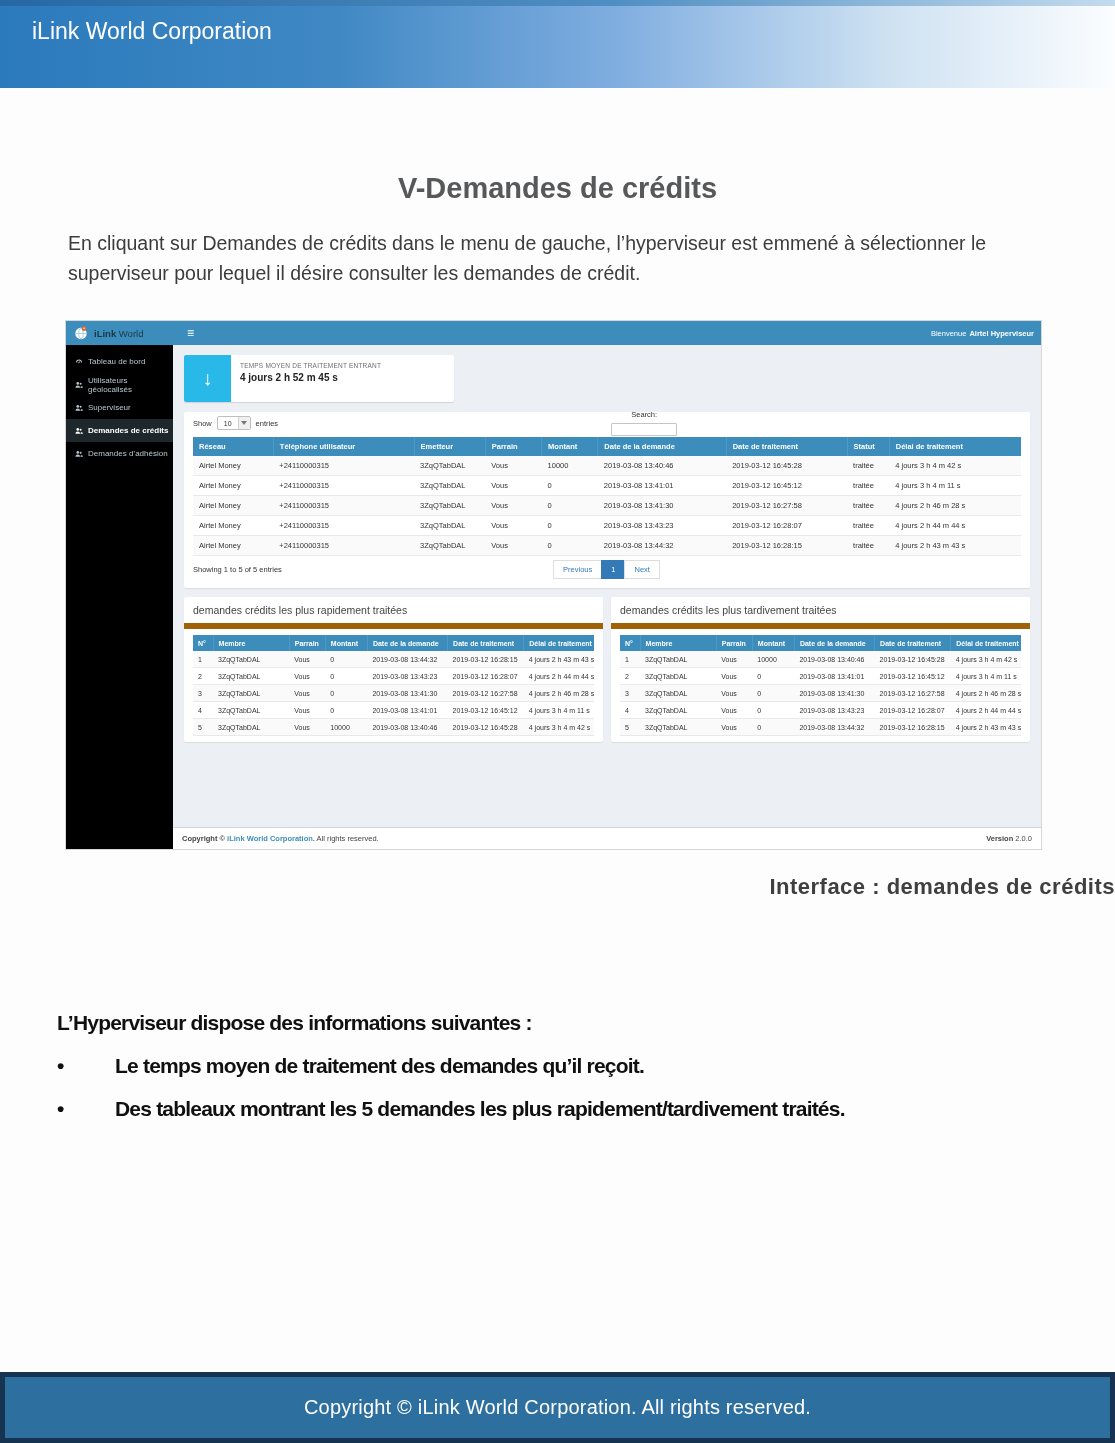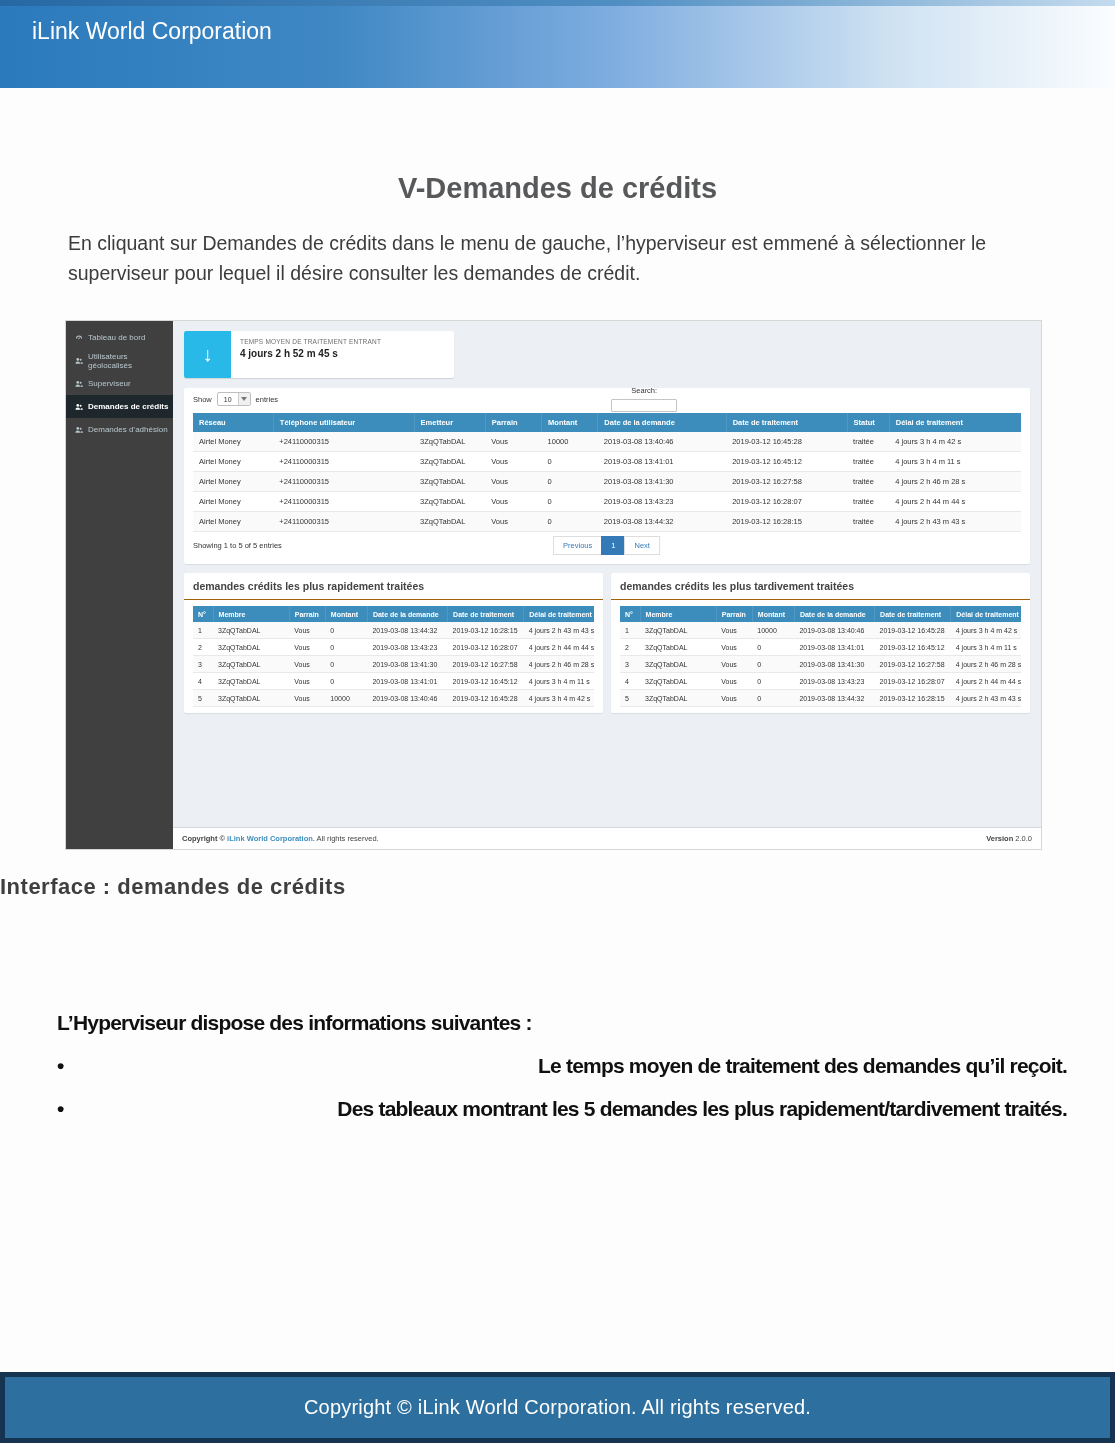--- a/index.html
+++ b/index.html
@@ -27,29 +27,29 @@
   .doc-title {
     position:absolute; top:172px; left:0; width:100%;
     text-align:center; font-size:29px; font-weight:bold; color:#57585a;
   }
   .intro {
     position:absolute; top:228px; left:68px; width:985px;
     font-size:19.5px; line-height:30px; color:#3c3c3c;
   }
   .caption {
     position:absolute; top:874px; left:0; width:100%;
-    text-align:left; font-size:22px; font-weight:bold; color:#3f3f3f; letter-spacing:.5px;
+    text-align:right; font-size:22px; font-weight:bold; color:#3f3f3f; letter-spacing:.5px;
   }
   .info-block {
     position:absolute; top:1008px; left:57px; width:1010px;
     font-size:21px; font-weight:700; letter-spacing:-0.8px; color:#101010; line-height:30px;
   }
   .info-block .heading { margin-bottom:12px; }
   .info-block ul { list-style:none; }
-  .info-block li { position:relative; padding-left:58px; margin-top:13px;text-align:right; }
+  .info-block li { position:relative; padding-left:58px; margin-top:13px; }
   .info-block li::before { content:"•"; position:absolute; left:0; top:0; }
 
   
   .page-footer {
     position:absolute; left:0; top:1372px; width:1115px; height:71px;
     background:#2d6f9e; border:5px solid #173352;
     display:flex; align-items:center; justify-content:center;
   }
   .page-footer span { color:#fff; font-size:20px; letter-spacing:.2px; }
 
@@ -61,21 +61,21 @@
   }
   .navbar { height:24px; background:#3c8dbc; display:flex; align-items:stretch; flex:0 0 24px; }
   .logo { width:112px; display:flex; align-items:center; padding-left:8px; gap:6px; }
   .logo .brand { font-size:9.5px; color:#1d3744; }
   .logo .brand b { font-weight:bold; }
   .hamburger { color:#fff; font-size:12px; display:flex; align-items:center; padding:0 9px; cursor:pointer; }
   .welcome { margin-left:auto; display:flex; align-items:center; padding-right:7px; color:#fff; font-size:7.5px; gap:3px; }
   .welcome b { font-weight:bold; }
 
   .shot-body { flex:1; display:flex; min-height:0; }
-  .sidebar { width:107px; background:#404040; padding-top:5px; flex:0 0 107px; }
+  .sidebar { width:107px; background:#000000; padding-top:5px; flex:0 0 107px; }
   .side-item {
     height:23px; display:flex; align-items:center; gap:5px; padding-left:9px;
     color:#b8c7ce; font-size:8px; cursor:pointer;
   }
   .side-item svg { width:8px; height:8px; flex:0 0 8px; }
   .side-item.active { background:#1e282c; color:#fff; font-weight:bold; }
 
   .content { flex:1; background:#ecf0f5; display:flex; flex-direction:column; min-width:0; }
   .content-inner { padding:10px 11px 0 11px; flex:1; }
 
@@ -139,21 +139,21 @@
   .table-foot { position:relative; display:flex; align-items:center; padding:9px 9px 10px 9px; font-size:7.5px; color:#333; }
   .paginate { position:absolute; left:50%; transform:translateX(-50%); display:flex; }
   .page-btn {
     border:1px solid #ddd; background:#fff; color:#337ab7; font-size:7.5px;
     padding:4px 9px; margin-left:-1px; cursor:pointer;
   }
   .page-btn.active { background:#337ab7; border-color:#337ab7; color:#fff; }
 
   .duo { display:flex; gap:8px; }
   .duo .panel { flex:1; padding-bottom:6px; }
-  .duo .panel-title { font-size:10.5px; border-bottom:1px solid #a16207; margin-bottom:6px;font-weight:bold; }
+  .duo .panel-title { font-size:10.5px; border-bottom:6px solid #a16207; margin-bottom:6px; }
 
   .shot-footer {
     flex:0 0 22px; background:#fff; border-top:1px solid #d2d6de;
     display:flex; align-items:center; padding:0 9px; font-size:7.5px; color:#444;
   }
   .shot-footer .company { color:#3c8dbc; font-weight:bold; }
   .shot-footer .left b { font-weight:bold; }
   .shot-footer .right { margin-left:auto; }
   .shot-footer .right b { font-weight:bold; }
 </style>
@@ -162,20 +162,36 @@
 
 <header class="banner">
   <div class="line">iLink World Corporation</div>
 </header>
 
 <h1 class="doc-title">V-Demandes de crédits</h1>
 <p class="intro">En cliquant sur Demandes de crédits dans le menu de gauche, l’hyperviseur est emmené à sélectionner le superviseur pour lequel il désire consulter les demandes de crédit.</p>
 
 <div class="shot">
 
+  <div class="navbar">
+    <div class="logo">
+      <svg width="14" height="14" viewBox="0 0 16 16">
+        <circle cx="8" cy="8.5" r="6.5" fill="#ffffff"></circle>
+        <path d="M1.5 8.5h13 M8 2a9 9 0 0 1 0 13 M8 2a9 9 0 0 0 0 13" stroke="#9ec7e0" stroke-width="1" fill="none"></path>
+        <circle cx="11.5" cy="3" r="2.6" fill="#e8642e"></circle>
+        <circle cx="11.5" cy="2.6" r="0.9" fill="#ffffff"></circle>
+      </svg>
+      <span class="brand"><b>iLink</b> <span>World</span></span>
+    </div>
+    <div class="hamburger">≡</div>
+    <div class="welcome">
+      <span>Bienvenue</span>
+      <b>Airtel Hyperviseur</b>
+    </div>
+  </div>
 
   <div class="shot-body">
     <nav class="sidebar">
       <div class="side-item">
         <svg viewBox="0 0 16 16">
             <path d="M8 3a6 6 0 0 0-6 6h2a4 4 0 0 1 8 0h2a6 6 0 0 0-6-6z" fill="currentColor"></path>
             <rect x="7.2" y="6.5" width="1.6" height="4.5" rx=".8" transform="rotate(45 8 9)" fill="currentColor"></rect>
           </svg>
         <span>Tableau de bord</span>
       </div>

